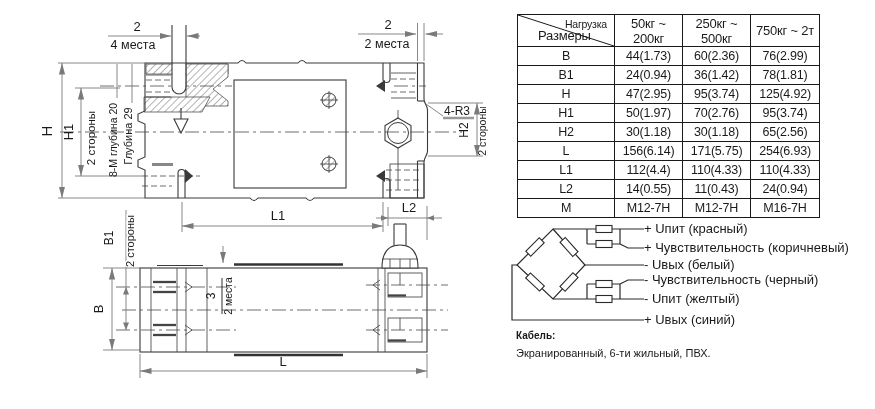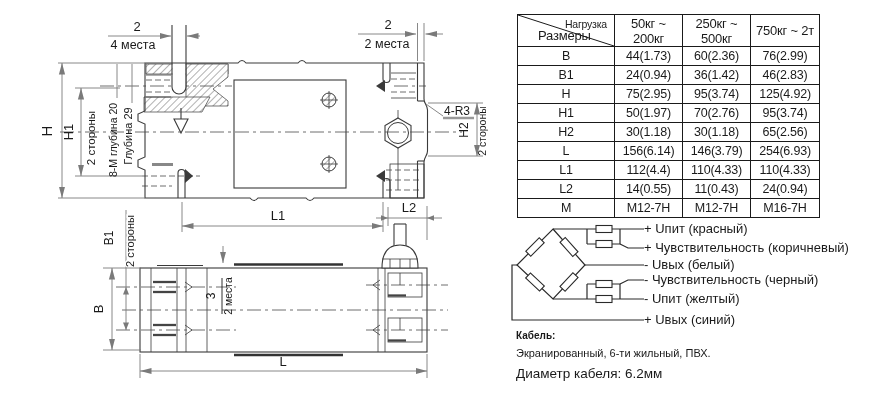--- a/index.html
+++ b/index.html
@@ -290,44 +290,44 @@
     <tr>
       <td>B</td>
       <td>44(1.73)</td>
       <td>60(2.36)</td>
       <td>76(2.99)</td>
     </tr>
     <tr>
       <td>B1</td>
       <td>24(0.94)</td>
       <td>36(1.42)</td>
-      <td>46(2.83)</td>
+      <td>78(1.81)</td>
     </tr>
     <tr>
       <td>H</td>
-      <td>75(2.95)</td>
+      <td>47(2.95)</td>
       <td>95(3.74)</td>
       <td>125(4.92)</td>
     </tr>
     <tr>
       <td>H1</td>
       <td>50(1.97)</td>
       <td>70(2.76)</td>
       <td>95(3.74)</td>
     </tr>
     <tr>
       <td>H2</td>
       <td>30(1.18)</td>
       <td>30(1.18)</td>
       <td>65(2.56)</td>
     </tr>
     <tr>
       <td>L</td>
       <td>156(6.14)</td>
-      <td>146(3.79)</td>
+      <td>171(5.75)</td>
       <td>254(6.93)</td>
     </tr>
     <tr>
       <td>L1</td>
       <td>112(4.4)</td>
       <td>110(4.33)</td>
       <td>110(4.33)</td>
     </tr>
     <tr>
       <td>L2</td>
@@ -378,16 +378,15 @@
       <text x="136" y="51">-  Uвых (белый)</text>
       <text x="136" y="66">-  Чувствительность (черный)</text>
       <text x="136" y="85">-  Uпит (желтый)</text>
       <text x="136" y="106">+ Uвых (синий)</text>
     </g>
   </svg>
 
   <div class="cable">
     <div class="t">Кабель:</div>
     <div class="s1">Экранированный, 6-ти жильный, ПВХ.</div>
-    <div class="s3">Диаметр кабеля:  6.2мм</div>
   </div>
 
 </div>
 
 </body></html>

